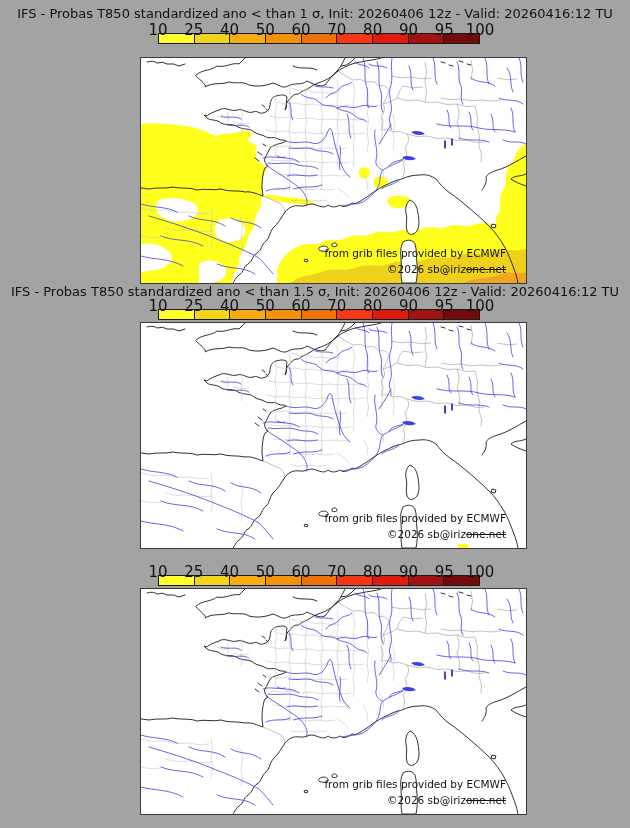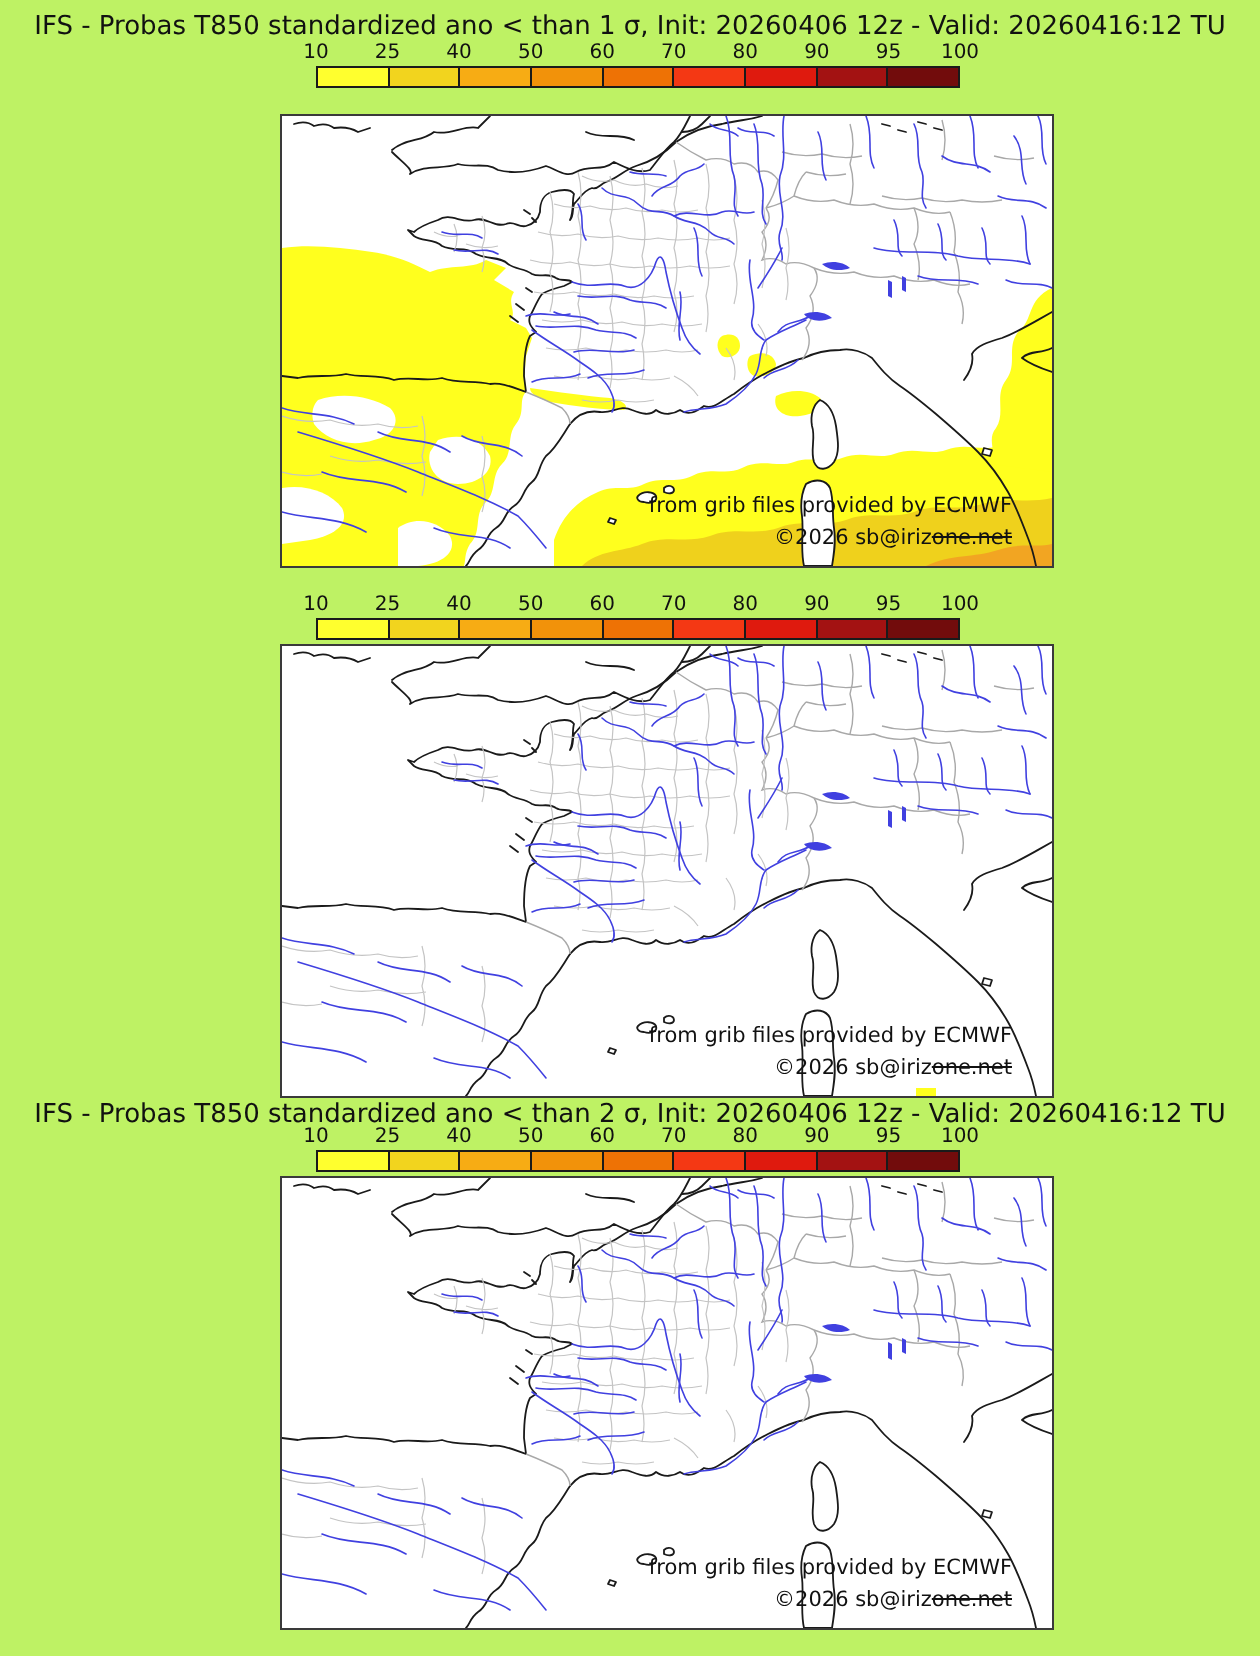--- a/index.html
+++ b/index.html
@@ -1,29 +1,29 @@
 <!DOCTYPE html>
 <html style="--river: #4040E0; --coast: #1A1A1A; --admin: #C4C4C4; --border: #A8A8A8; --prob1: #FFFF1E; --prob2: #EFD11C; --prob3: #F2A522;"><head>
 <meta charset="utf-8">
 <style>
   html,body{margin:0;padding:0;background:#fff;}
-  .page{position:relative;width:630px;height:828px;background:#bef264;overflow:hidden;
+  .page{position:relative;width:630px;height:828px;background:#a3a3a3;overflow:hidden;
         font-family:"DejaVu Sans","Liberation Sans",sans-serif;color:#111;}
   .panel{position:absolute;left:0;width:630px;}
   #panel1{top:0;height:283px;}
   #panel2{top:283px;height:266px;}
   #panel3{top:549px;height:279px;}
   .title{position:absolute;left:0;width:100%;text-align:center;font-size:13px;
          letter-spacing:0;white-space:nowrap;color:#111;}
   .first .title{top:6px;}
   .rest  .title{top:1px;}
   .cbar{position:absolute;left:158px;width:322px;}
   .first .cbar{top:21px;}
   .rest  .cbar{top:14px;}
-  .cbar-ticks{position:relative;height:12px;font-size:10px;}
+  .cbar-ticks{position:relative;height:12px;font-size:15px;}
   .cbar-ticks .tick{position:absolute;top:0;transform:translateX(-50%);color:#111;}
   .cbar-bar{display:flex;height:11px;border:1px solid #1a1a1a;box-sizing:border-box;}
   .cbar-bar .seg{flex:1;}
   .cbar-bar .seg + .seg{border-left:1px solid #1a1a1a;}
   .map{position:absolute;left:140px;width:385px;height:225px;border:1.8px solid #3a3a3a;
        box-sizing:content-box;background:#fff;}
   .first .map{top:57px;}
   .rest  .map{top:39px;}
   .map svg{position:absolute;left:0;top:0;width:100%;height:100%;display:block;}
   .credit{position:absolute;right:20px;top:189px;font-size:10.5px;color:#111;white-space:nowrap;}
@@ -171,20 +171,21 @@
           <path class="y3" d="M 322,225 C 334,219 346,221 358,217 C 370,213 378,216 385,214 L 385,225 Z"></path>
         </g>
         <use href="#basemap"></use>
       </svg>
       <div class="credit">from grib files provided by ECMWF</div>
       <div class="copyright"><span>©2026 sb@iriz</span><span class="struck">one.net</span></div>
     </div>
   </section>
 
   <section class="panel rest" id="panel2">
+    <div class="title">IFS - Probas T850  standardized ano &lt; than 1.5 σ, Init: 20260406 12z - Valid: 20260416:12 TU</div>
     <div class="cbar">
         <div class="cbar-ticks">
           <span class="tick" style="left: 0%;">10</span>
           <span class="tick" style="left: 11.1111%;">25</span>
           <span class="tick" style="left: 22.2222%;">40</span>
           <span class="tick" style="left: 33.3333%;">50</span>
           <span class="tick" style="left: 44.4444%;">60</span>
           <span class="tick" style="left: 55.5556%;">70</span>
           <span class="tick" style="left: 66.6667%;">80</span>
           <span class="tick" style="left: 77.7778%;">90</span>
@@ -209,21 +210,20 @@
           <rect class="y1" x="317" y="221" width="10" height="4"></rect>
         </g>
         <use href="#basemap"></use>
       </svg>
       <div class="credit">from grib files provided by ECMWF</div>
       <div class="copyright"><span>©2026 sb@iriz</span><span class="struck">one.net</span></div>
     </div>
   </section>
 
   <section class="panel rest" id="panel3">
-    <div class="title">IFS - Probas T850  standardized ano &lt; than 2 σ, Init: 20260406 12z - Valid: 20260416:12 TU</div>
     <div class="cbar">
         <div class="cbar-ticks">
           <span class="tick" style="left: 0%;">10</span>
           <span class="tick" style="left: 11.1111%;">25</span>
           <span class="tick" style="left: 22.2222%;">40</span>
           <span class="tick" style="left: 33.3333%;">50</span>
           <span class="tick" style="left: 44.4444%;">60</span>
           <span class="tick" style="left: 55.5556%;">70</span>
           <span class="tick" style="left: 66.6667%;">80</span>
           <span class="tick" style="left: 77.7778%;">90</span>

